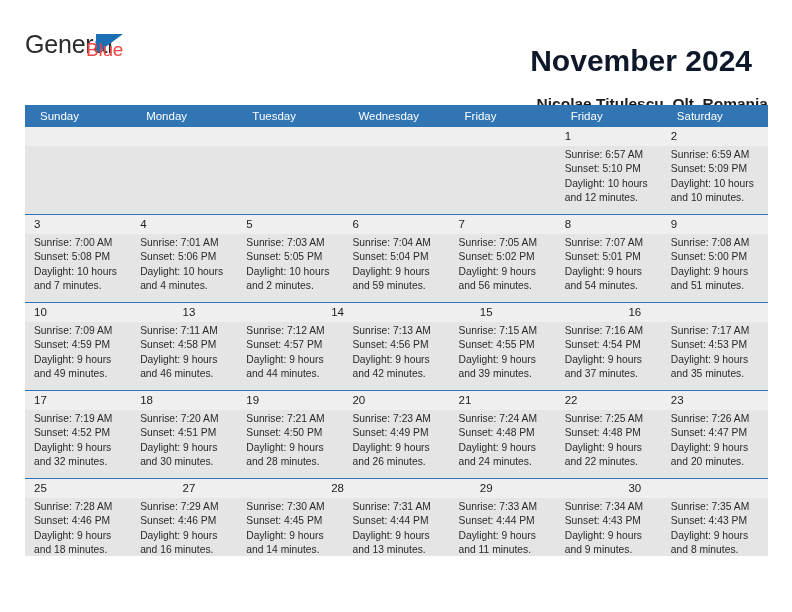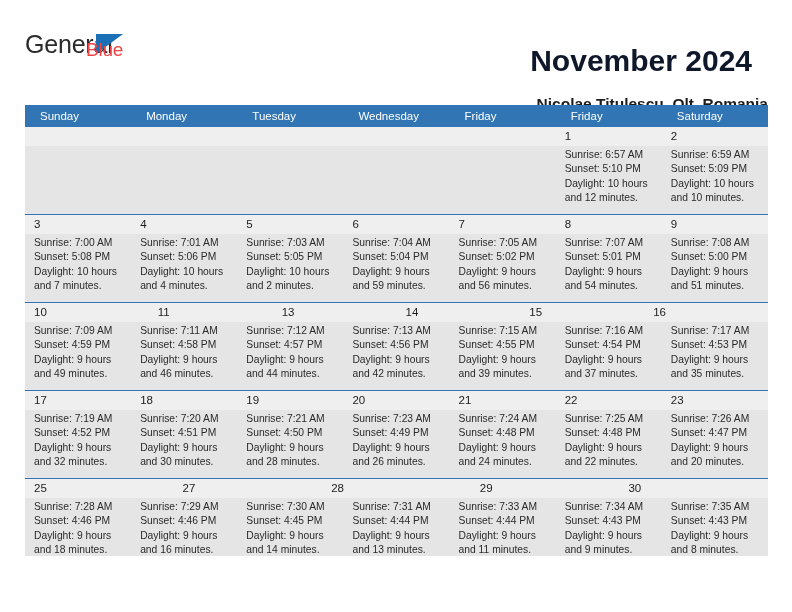--- a/index.html
+++ b/index.html
@@ -243,21 +243,20 @@
               <div class="line">Sunrise: 7:08 AM</div>
               <div class="line">Sunset: 5:00 PM</div>
               <div class="line">Daylight: 9 hours</div>
               <div class="line">and 51 minutes.</div>
             </div>
           </div>
         </div>
         <div class="week">
           <div class="num-row">
             <div class="cell-num">10</div>
-            <div class="cell-num">11</div>
             <div class="cell-num">13</div>
             <div class="cell-num">14</div>
             <div class="cell-num">15</div>
             <div class="cell-num">16</div>
           </div>
           <div class="body-row">
             <div class="cell-body">
               <div class="line">Sunrise: 7:09 AM</div>
               <div class="line">Sunset: 4:59 PM</div>
               <div class="line">Daylight: 9 hours</div>

